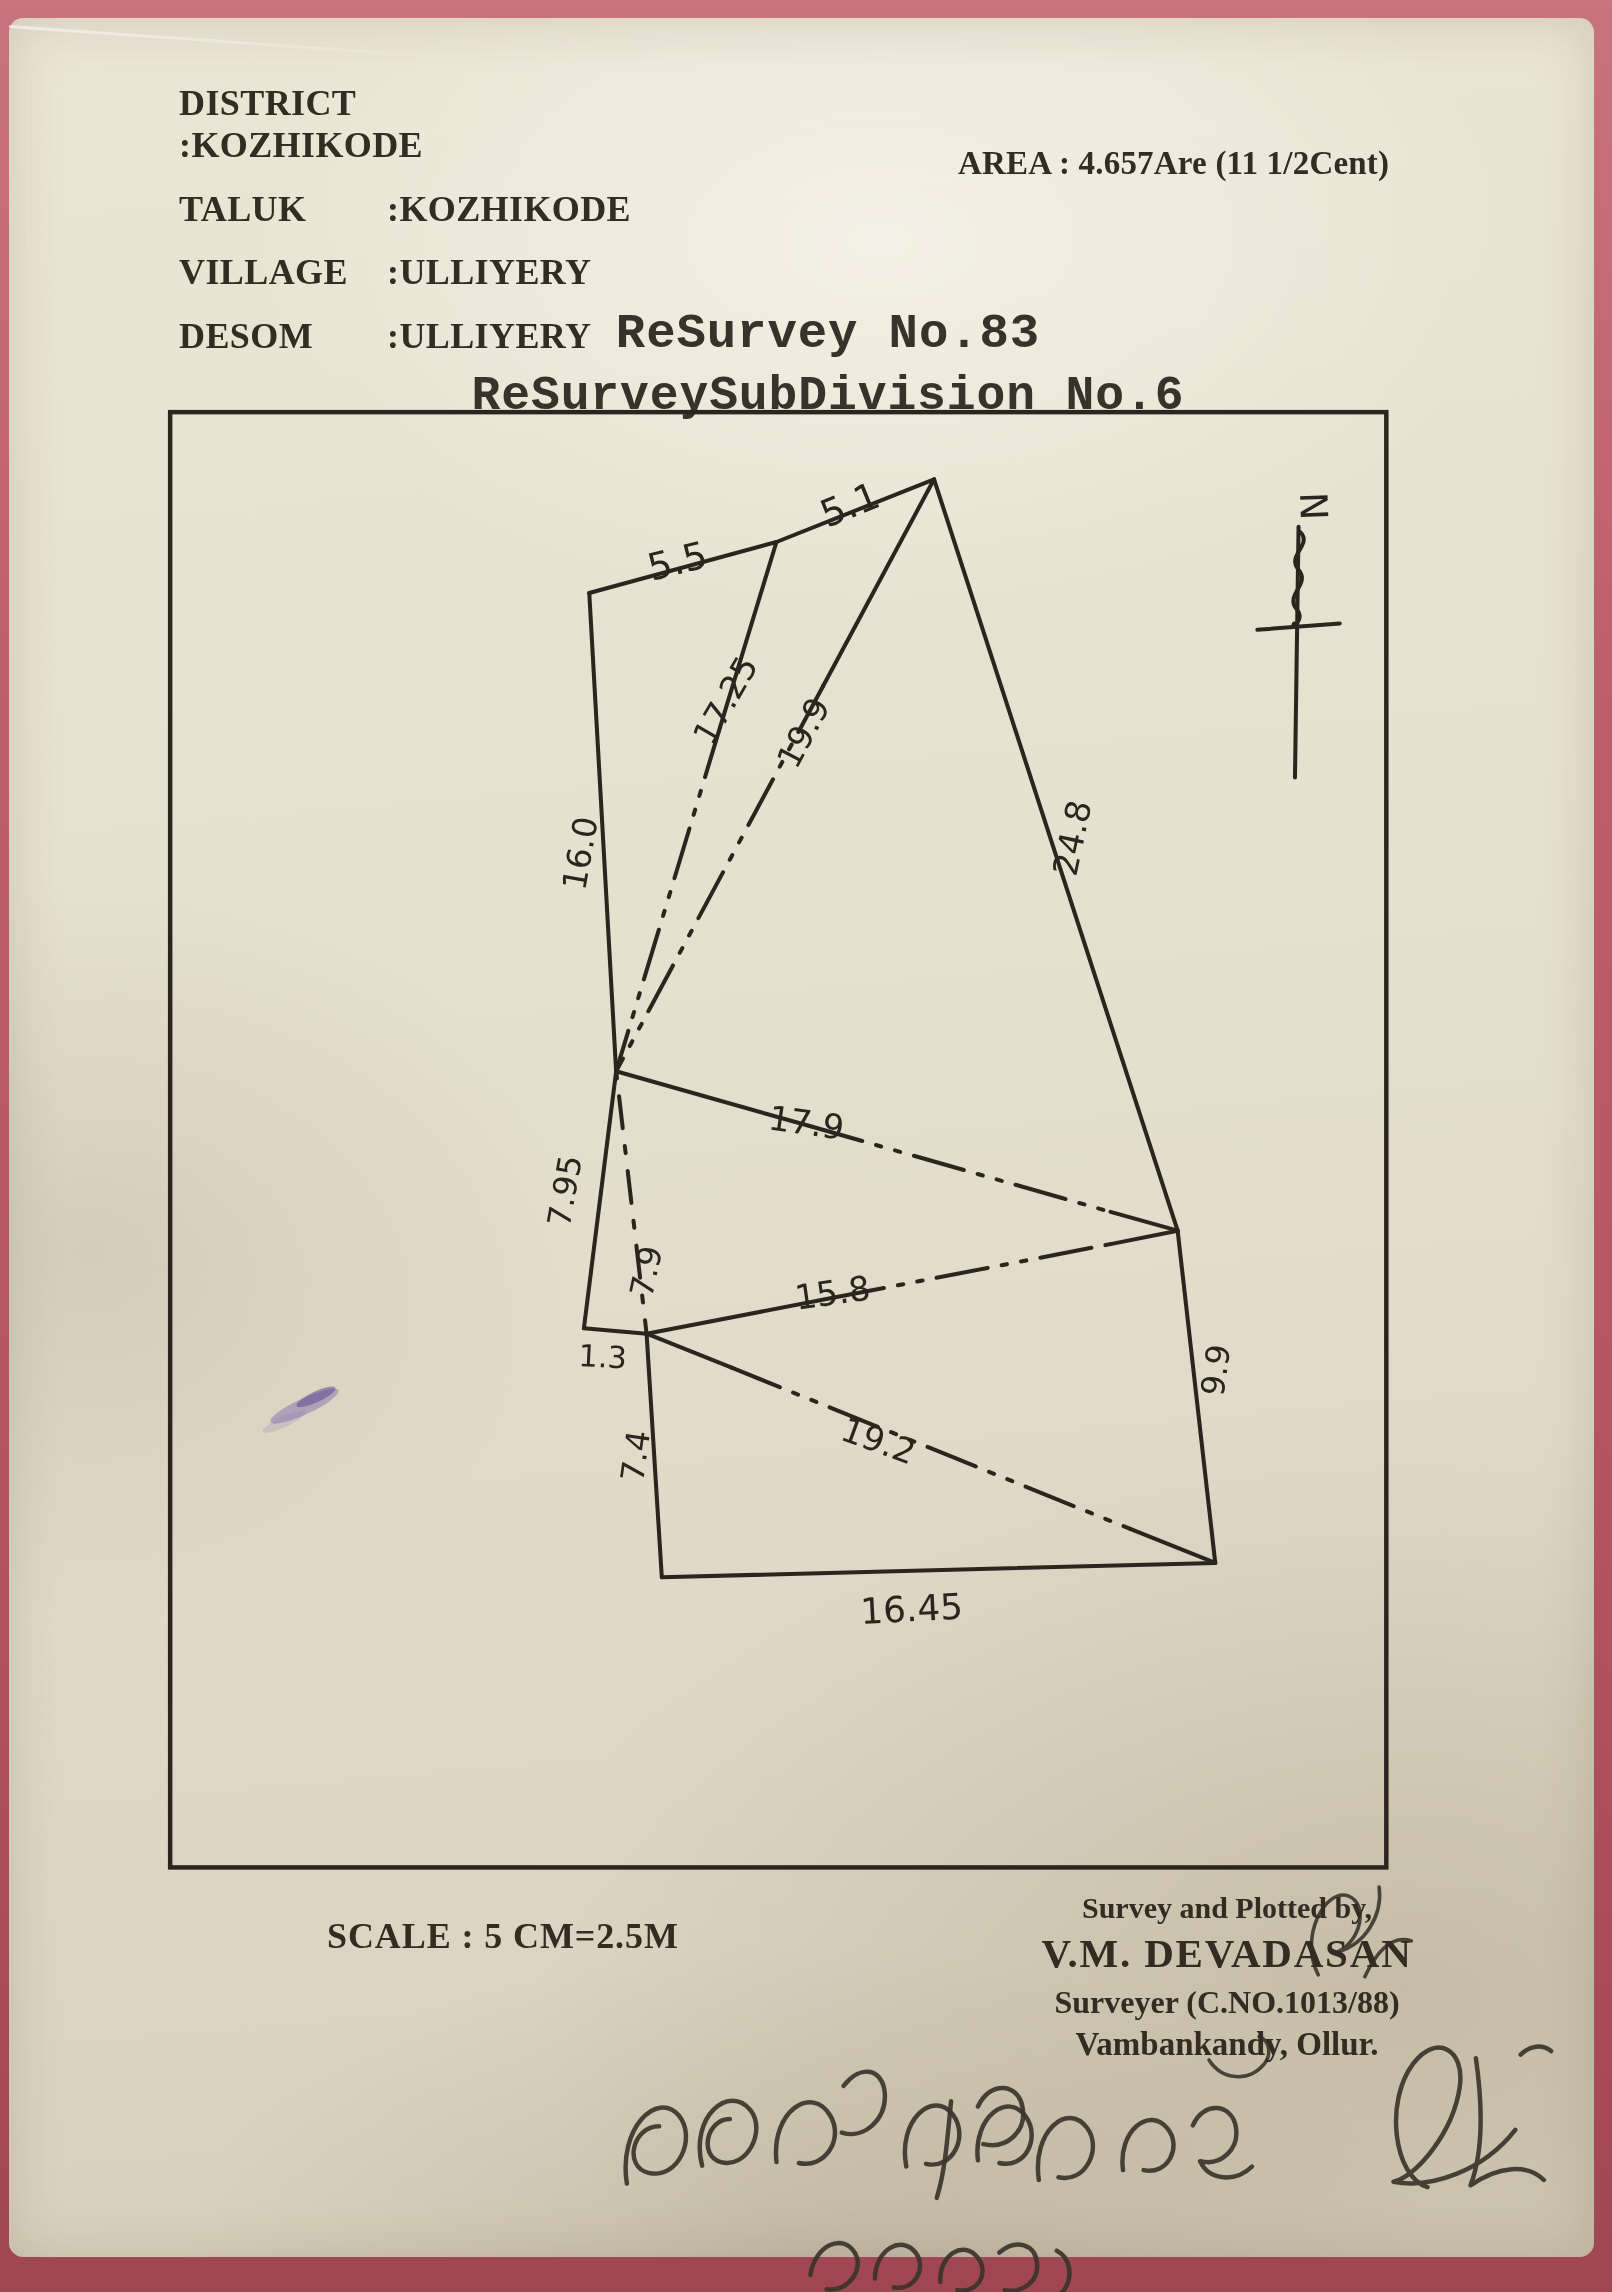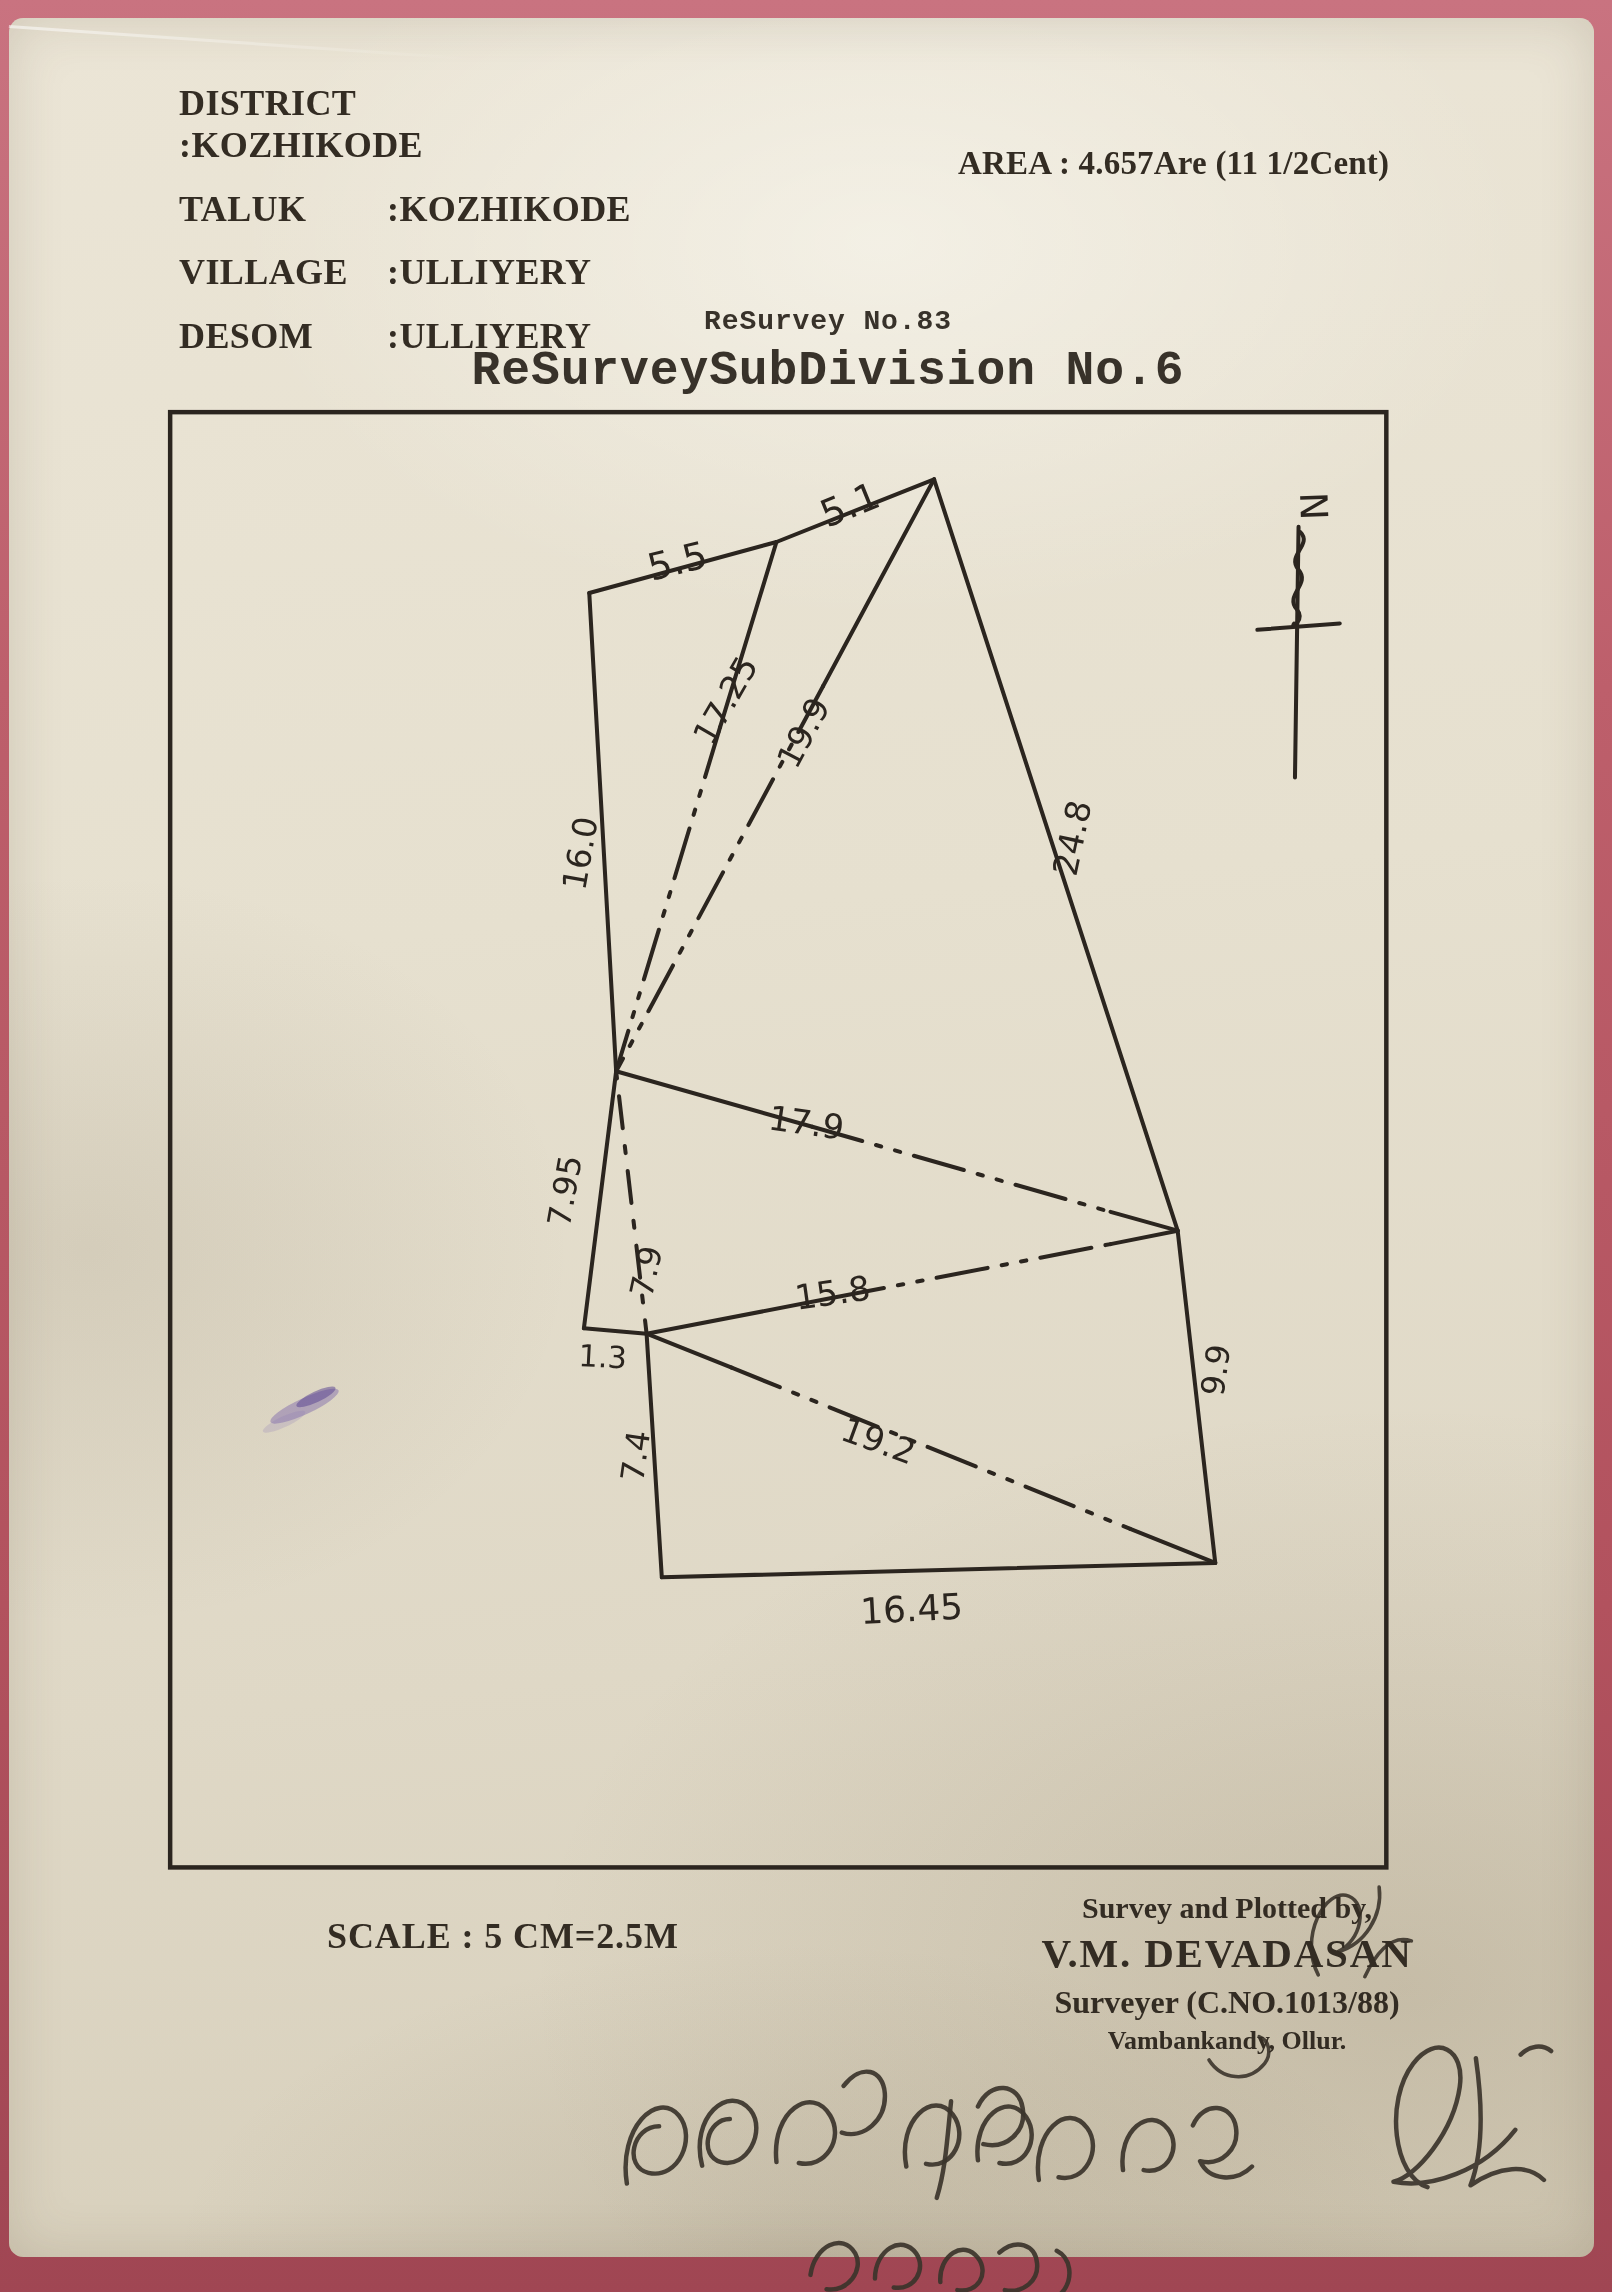--- a/index.html
+++ b/index.html
@@ -25,28 +25,28 @@
     transform:rotate(4deg);transform-origin:left top;
   }
   .abs{position:absolute;}
   .serif{font-family:"Liberation Serif",serif;font-weight:700;color:#332c23;}
   .mono{font-family:"Liberation Mono","DejaVu Sans Mono",monospace;font-weight:700;color:#38322a;}
   .hdr-row{display:flex;}
   .hdr-label{width:208px;font-size:36px;letter-spacing:0.4px;}
   .hdr-value{font-size:36px;letter-spacing:0.4px;}
   .area-line{font-size:33px;letter-spacing:0.2px;}
   .rs{text-align:center;}
-  .rs1{font-size:28px;letter-spacing:0.9px;}
+  .rs1{font-size:49px;letter-spacing:0.9px;}
   .rs2{font-size:48px;letter-spacing:0.9px;}
   .scale-line{font-size:36px;letter-spacing:0.9px;}
   .credits{text-align:center;}
   .cr1{font-size:30px;}
   .crname{font-size:41px;letter-spacing:1.8px;}
   .cr3{font-size:32px;}
-  .cr4{font-size:26px;}
+  .cr4{font-size:33px;}
   svg text.hand{
     font-family:"DejaVu Sans",sans-serif;font-weight:500;fill:#2b251f;
     text-anchor:middle;dominant-baseline:middle;
   }
   .solid{stroke:#2b251f;stroke-width:4.5;stroke-linecap:round;fill:none;}
   .tie{stroke:#2b251f;stroke-width:4.5;stroke-linecap:round;fill:none;stroke-dasharray:58 16 6 16 6 16;}
   .tieshort{stroke:#2b251f;stroke-width:4.5;stroke-linecap:round;fill:none;stroke-dasharray:8 20 36 20;}
   .frame{fill:none;stroke:#2b251f;stroke-width:5;}
   .ink{stroke:#3b342b;stroke-width:5;fill:none;stroke-linecap:round;stroke-linejoin:round;opacity:.92;}
   .ink-thin{stroke:#3b342b;stroke-width:4;fill:none;stroke-linecap:round;stroke-linejoin:round;opacity:.9;}

